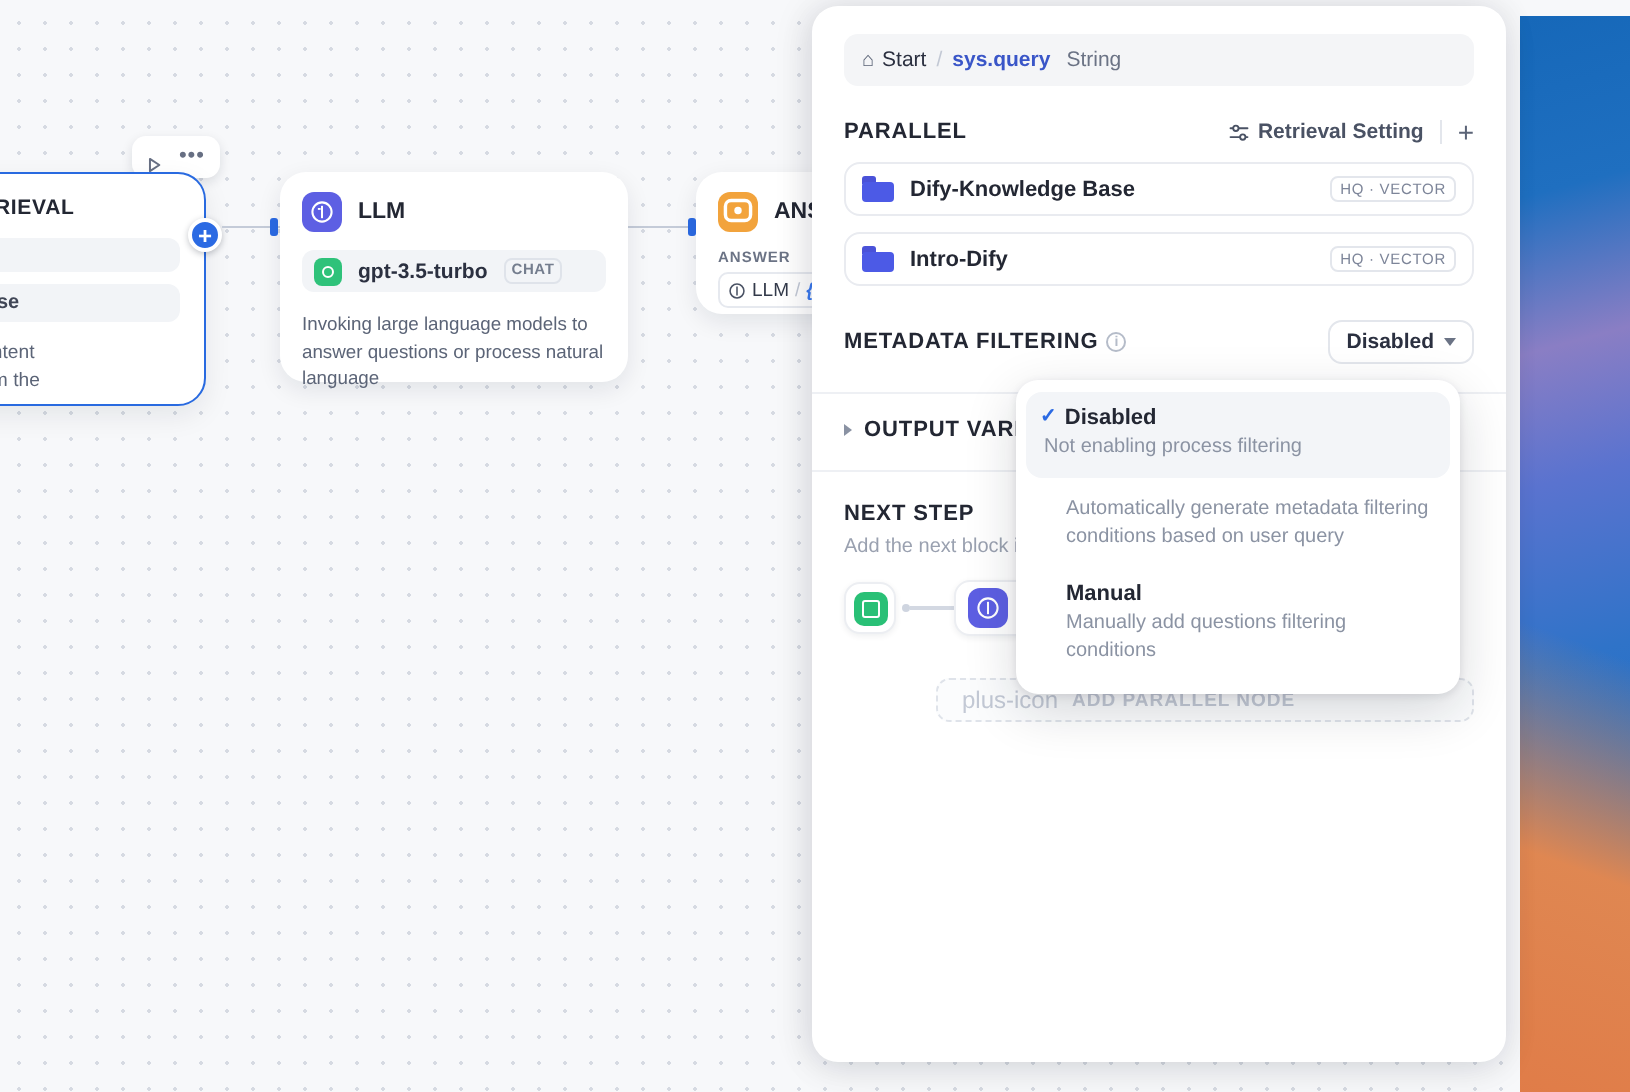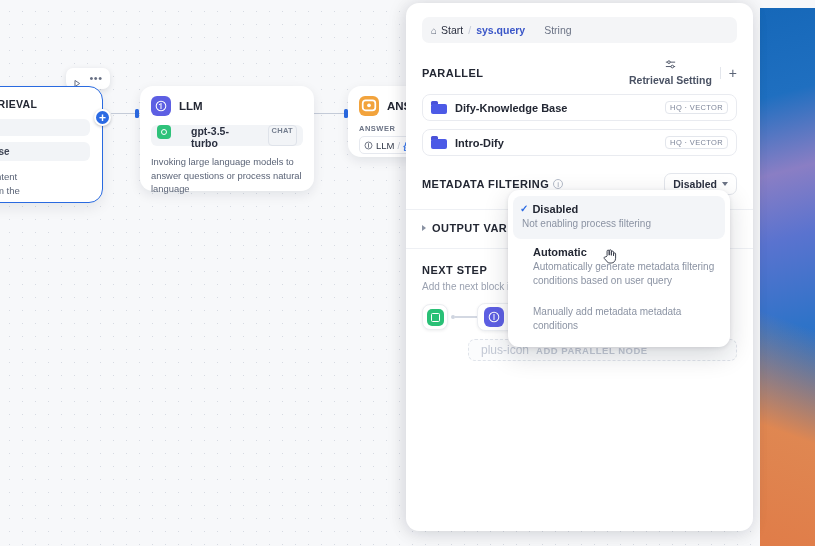--- a/index.html
+++ b/index.html
@@ -90,21 +90,21 @@
   .node-head { display: flex; align-items: center; gap: 8px; }
   .icon-sq {
     width: 20px; height: 20px; border-radius: 6px; display: flex;
     align-items: center; justify-content: center; flex: 0 0 auto;
   }
   .ic-llm { background: #5d5fe3; }
   .ic-llm svg { width: 12px; height: 12px; }
   .node-head-label { font-size: 11.5px; font-weight: 700; color: #232733; }
   .model-pill {
     margin-top: 9px; height: 21px; border-radius: 6px; background: #f2f4f7;
-    display: flex; gap: 20px; padding: 0 6px;
+    display: flex; align-items: center; gap: 8px; padding: 0 6px;
   }
   .ic-model { width: 14px; height: 14px; border-radius: 4px; background:#2fc27a;
     display:flex;align-items:center;justify-content:center; flex:0 0 auto;}
   .ic-model i { width:6px;height:6px;border:1.4px solid #fff;border-radius:50%;display:block;}
   .model-name { font-size: 10.5px; font-weight: 700; color: #2b3040; }
   .chat-tag {
     font-size: 7.5px; font-weight: 600; color: #747d8e; letter-spacing: .3px;
     border: 1px solid #dfe3ea; border-radius: 4px; padding: 1px 3px; line-height: 1.1;
   }
   .node-desc { margin-top: 9px; font-size: 9.4px; line-height: 13.5px; color: #5b6477; }
@@ -136,29 +136,29 @@
   .panel-inner { padding: 14px 16px 0 16px; position: relative; height: 100%; }
 
   .var-chip {
     height: 26px; border-radius: 7px; background: #f4f5f7;
     display: flex; align-items: center; padding: 0 9px; gap: 4px;
   }
   .var-chip .home { font-size: 10px; color: #5b6477; }
   .var-chip .start { font-size: 10.5px; color: #2b3040; font-weight: 500; }
   .var-chip .sep { font-size: 10.5px; color: #c2c8d4; margin: 0 1px; }
   .var-chip .key { font-size: 10.5px; color: #3a56c8; font-weight: 700; }
-  .var-chip .typ { font-size: 10.5px; color: #6b7385; margin-left: 15px; }
+  .var-chip .typ { font-size: 10.5px; color: #6b7385; margin-left: 4px; }
 
   .section-row {
     display: flex; align-items: center; justify-content: space-between;
     margin-top: 16px;
   }
   .section-title { font-size: 11px; font-weight: 700; color: #232733; letter-spacing: .45px; }
   .sec-actions { display: flex; align-items: center; gap: 8px; }
-  .retrieval-btn { display: flex; align-items: center; gap: 4px; cursor: pointer; flex-direction: column; }
+  .retrieval-btn { display: flex; align-items: center; gap: 4px; cursor: pointer; }
   .retrieval-btn span { font-size: 10.5px; font-weight: 600; color: #4a5264; }
   .vsep { width: 1px; height: 12px; background: #e3e6ec; }
   .plus-btn { font-size: 14px; color: #5b6477; line-height: 1; cursor: pointer; }
 
   .kb-item {
     margin-top: 8px; height: 27px; border: 1px solid #e9ebf0; border-radius: 8px;
     display: flex; align-items: center; padding: 0 8px; gap: 8px; background: #fff;
   }
   .folder {
     width: 16px; height: 13px; flex: 0 0 auto; position: relative;
@@ -421,29 +421,24 @@
 
     <div class="dd-item sel">
       <div class="dd-head">
         <span class="dd-check">✓</span>
         <span class="dd-label">Disabled</span>
       </div>
       <div class="dd-desc">Not enabling process filtering</div>
     </div>
 
     <div class="dd-item">
-      <div class="dd-head" style="padding-left:11px; position:relative;">
-        <span class="dd-label">Automatic</span>
-        <span class="cursor-hand">
-          <svg width="15" height="16" viewBox="0 0 16 17">
-            <path d="M5.4 8.2 V3.4 a1.15 1.15 0 0 1 2.3 0 V7.6 V3.0 a1.15 1.15 0 0 1 2.3 0 V7.8 V4.4 a1.15 1.15 0 0 1 2.3 0 V8.3 V6.3 a1.1 1.1 0 0 1 2.2 0 v4.6 c0 3.0 -2.0 5.1 -4.7 5.1 h-1.3 c-1.8 0 -2.9 -0.9 -3.7 -2.2 L2.4 11.1 a1.2 1.2 0 0 1 1.8 -1.5 Z" fill="#fff" stroke="#3a3f4c" stroke-width="1.05" stroke-linejoin="round"></path>
-          </svg>
-        </span>
-      </div>
       <div class="dd-desc" style="padding-left:11px;">Automatically generate metadata filtering conditions based on user query</div>
     </div>
 
     <div class="dd-item">
-      <div class="dd-desc" style="padding-left:11px;">Manually add metadata metadata conditions</div>
+      <div class="dd-head" style="padding-left:11px;">
+        <span class="dd-label">Manual</span>
+      </div>
+      <div class="dd-desc" style="padding-left:11px;">Manually add questions filtering conditions</div>
     </div>
   </div>
 
 </div>
 
 </body></html>

